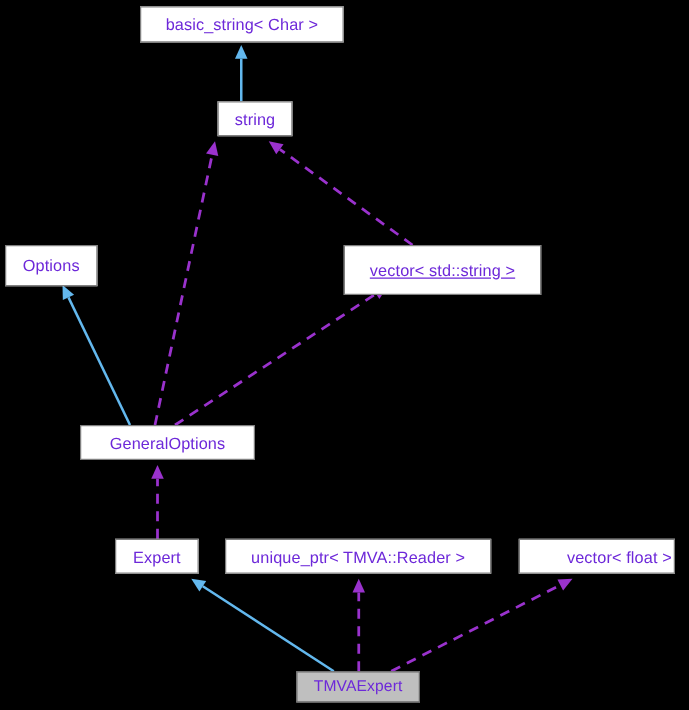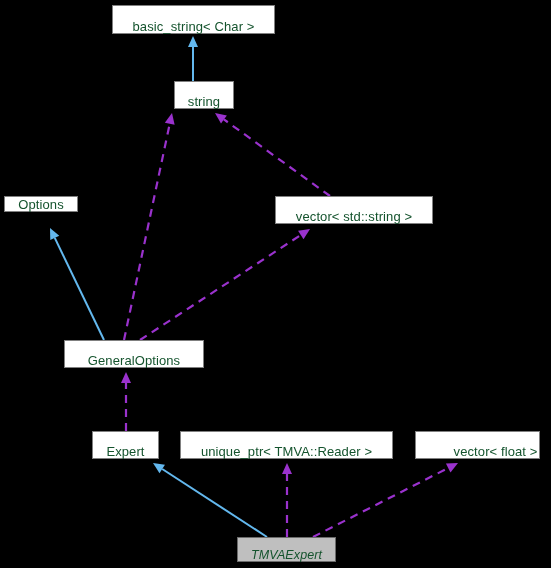--- a/index.html
+++ b/index.html
@@ -22,34 +22,33 @@
     width: 551px;
     height: 568px;
     display: block;
   }
   .node-box {
     position: absolute;
     box-sizing: border-box;
     background: #ffffff;
     border: 1px solid #808080;
     display: flex;
-    align-items: flex-end;
+    align-items: center;
     justify-content: center;
-    color: #14532d;
+    color: #6d28d9;
     font-family: "Liberation Sans", sans-serif;
     font-size: 13px;
     line-height: 1;
     white-space: nowrap;
     letter-spacing: 0.1px;
   }
   .node-box.highlight {
     background: #bfbfbf;
     border: 1px solid #6b6b6b;
     font-size: 12.5px;
-    font-style: italic;
   }
   .node-label {
     display: block;
     padding: 0 2px;
   }
 </style>
 </head>
 <body>
 
 <div id="diagram-root">
@@ -93,24 +92,24 @@
       </g>
     </svg>
 
   <div id="nodes-layer">
       <div class="node-box" style="left: 112px; top: 5px; width: 163px; height: 29px;">
         <span class="node-label">basic_string&lt; Char &gt;</span>
       </div>
       <div class="node-box" style="left: 174px; top: 81px; width: 60px; height: 28px;">
         <span class="node-label">string</span>
       </div>
-      <div class="node-box" style="left: 4px; top: 196px; width: 74px; height: 16px;">
+      <div class="node-box" style="left: 4px; top: 196px; width: 74px; height: 33px;">
         <span class="node-label">Options</span>
       </div>
-      <div class="node-box" style="left: 275px; top: 196px; width: 158px; height: 28px;">
+      <div class="node-box" style="left: 275px; top: 196px; width: 158px; height: 40px; text-decoration: underline;">
         <span class="node-label">vector&lt; std::string &gt;</span>
       </div>
       <div class="node-box" style="left: 64px; top: 340px; width: 140px; height: 28px;">
         <span class="node-label">GeneralOptions</span>
       </div>
       <div class="node-box" style="left: 92px; top: 431px; width: 67px; height: 28px;">
         <span class="node-label">Expert</span>
       </div>
       <div class="node-box" style="left: 180px; top: 431px; width: 213px; height: 28px;">
         <span class="node-label">unique_ptr&lt; TMVA::Reader &gt;</span>

